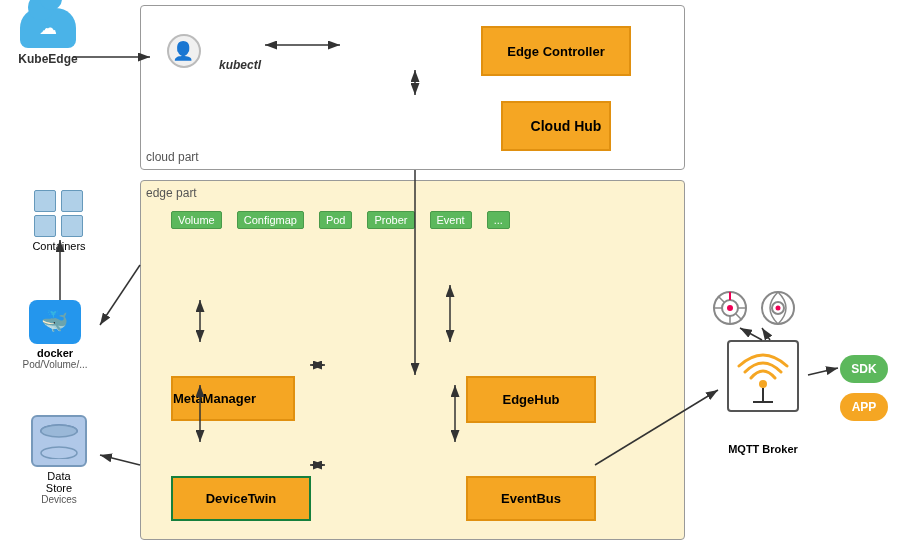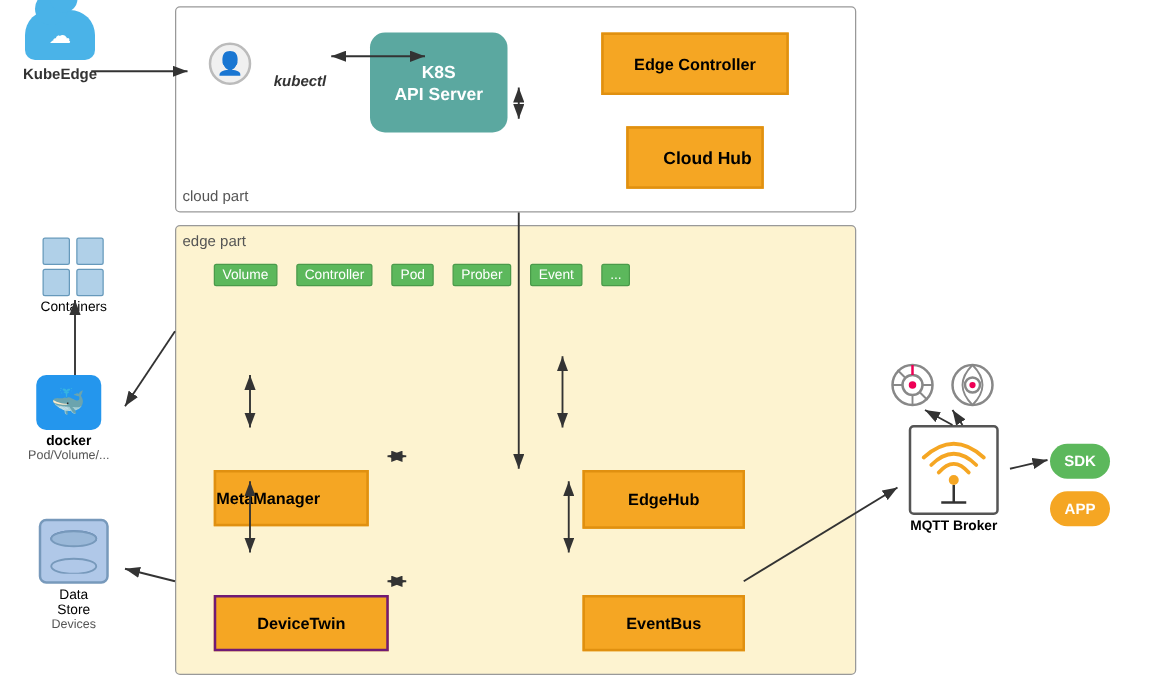--- a/index.html
+++ b/index.html
@@ -187,21 +187,21 @@
       display: flex; align-items: center; justify-content: center;
       font-weight: bold; font-size: 13px;
     }
 
     
     .device-twin-box {
       position: absolute;
       left: 30px; top: 295px;
       width: 140px; height: 45px;
       background: #f5a623;
-      border: 2px solid #701a75;
+      border: 2px solid #15803d;
       display: flex; align-items: center; justify-content: center;
       font-weight: bold; font-size: 13px;
     }
 
     
     .event-bus-box {
       position: absolute;
       left: 325px; top: 295px;
       width: 130px; height: 45px;
       background: #f5a623;
@@ -264,21 +264,21 @@
       display: flex; align-items: center; justify-content: center;
     }
     .datastore-label { font-size: 11px; margin-top: 3px; text-align: center; }
     .devices-label { font-size: 10px; color: #555; }
 
     
     #mqtt-group {
       position: absolute;
       left: 718px; top: 340px;
       width: 90px;
-      display: flex; flex-direction: column; align-items: center;
+      display: flex; flex-direction: column; align-items: center; gap: 28px;
     }
     .mqtt-icon {
       width: 72px; height: 72px;
       border: 2.5px solid #555;
       border-radius: 4px;
       display: flex; align-items: center; justify-content: center;
       background: white;
     }
     .mqtt-label { font-size: 11px; margin-top: 3px; font-weight: bold; }
 
@@ -331,40 +331,37 @@
   <span id="cloud-part-label">cloud part</span>
 
   <div class="user-icon" style="left:18px;top:28px;">
     <div class="user-circle">👤</div>
   </div>
 
   <div class="kubectl-arrow">
     <em><b><i>kubectl</i></b></em>
   </div>
 
-  <div class="k8s-box">
-    <span><span>K8S</span><br><span>API Server</span></span>
-  </div>
 
   <div class="edge-controller-box">
     <span>Edge Controller</span>
   </div>
 
   <div class="cloud-hub-box">
     <span>Cloud Hub</span>
   </div>
 </div>
 
 <div id="edge-part">
   <span id="edge-part-label">edge part</span>
 
   <div class="edged-outer">
     <div class="edged-pills">
       <span class="pill">Volume</span>
-      <span class="pill">Controller</span>
+      <span class="pill">Configmap</span>
       <span class="pill">Pod</span>
       <span class="pill">Prober</span>
       <span class="pill">Event</span>
       <span class="pill">...</span>
     </div>
   </div>
 
   <div class="meta-manager-box">
     <span>MetaManager</span>
   </div>

